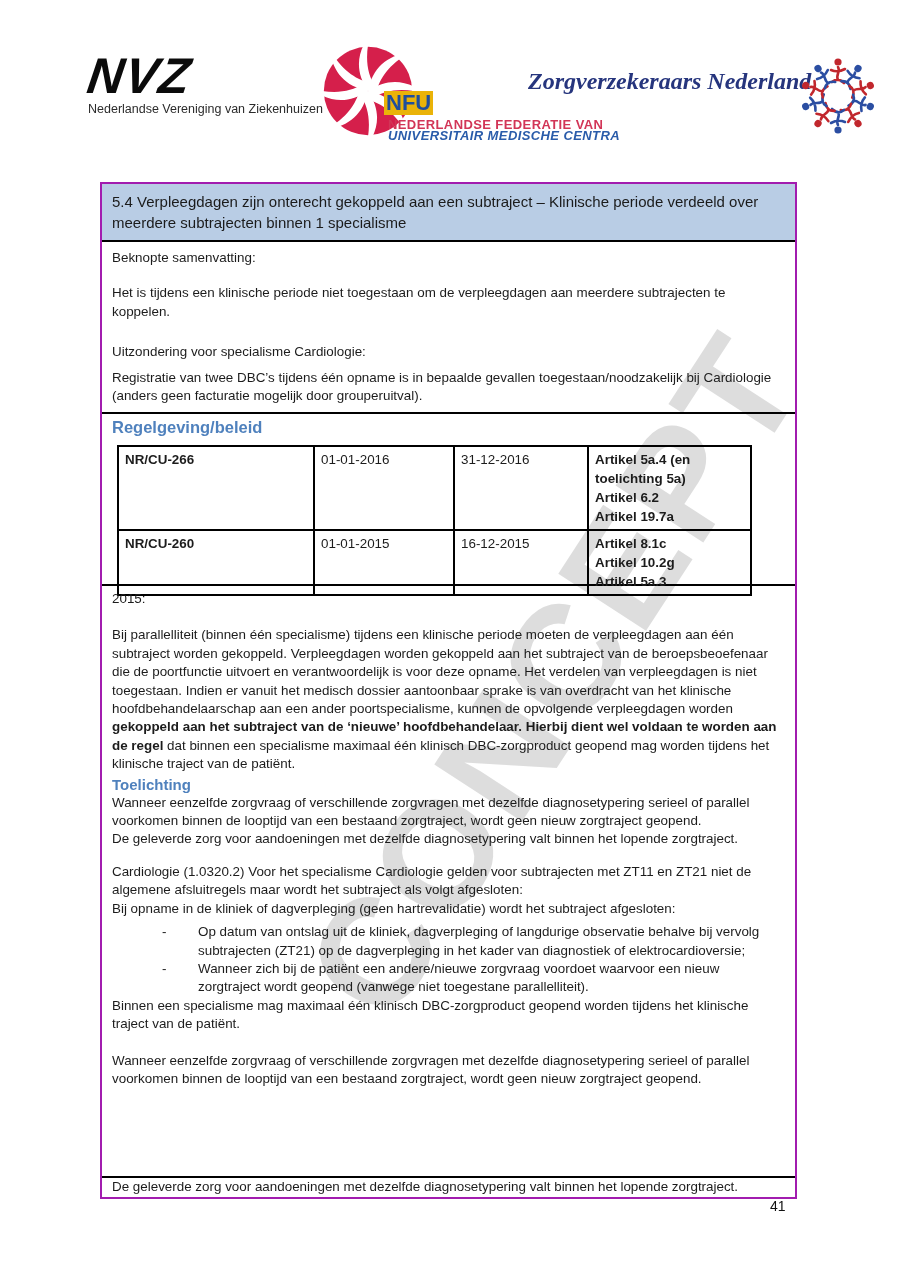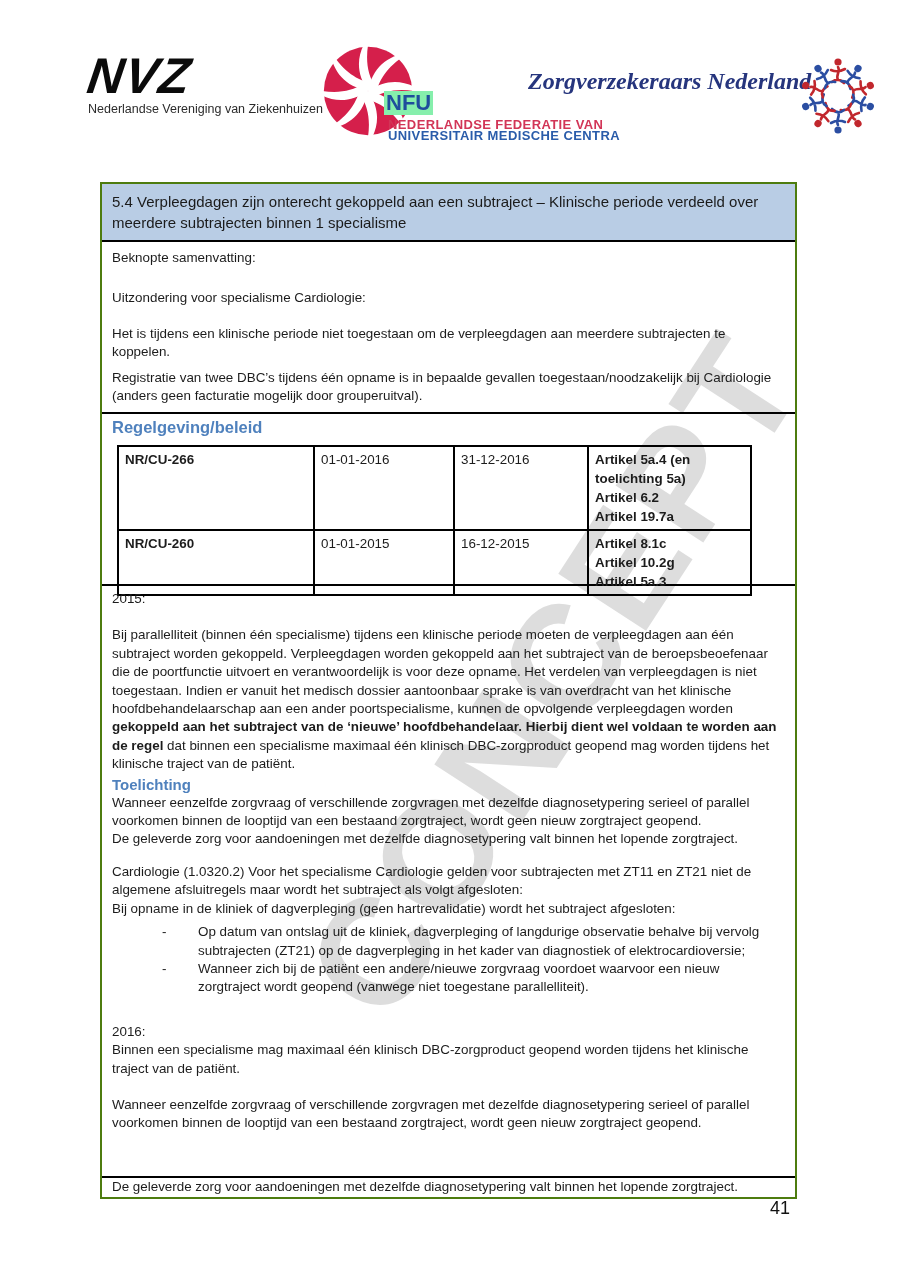--- a/index.html
+++ b/index.html
@@ -7,34 +7,34 @@
   body { font-family:"Liberation Sans", sans-serif; color:#1c1c1c; }
   .page { position:relative; width:900px; height:1273px; background:#ffffff; overflow:hidden; }
 
   
   .hdr { position:absolute; top:0; left:0; width:100%; height:160px; }
   .nvz { position:absolute; left:88px; top:50px; width:230px; }
   .nvz-mark { font-size:50px; font-weight:900; font-style:oblique; letter-spacing:1px; color:#0b0b0b; transform:skewX(-8deg); line-height:52px; }
   .nvz-cap { margin-top:0; font-size:12.5px; color:#2b2b2b; white-space:nowrap; }
   .nfu { position:absolute; left:322px; top:45px; width:210px; height:100px; }
   .nfu-wheel { position:absolute; left:0; top:0; width:92px; height:92px; }
-  .nfu-name { position:absolute; left:62px; top:46px; font-size:22px; font-weight:bold; color:#1f4e9c; background:#86efac; padding:0 2px; line-height:24px; }
+  .nfu-name { position:absolute; left:62px; top:46px; font-size:22px; font-weight:bold; color:#1f4e9c; background:#eab308; padding:0 2px; line-height:24px; }
   .nfu-caps { position:absolute; left:66px; top:74px; width:160px; font-weight:bold; font-size:13px; letter-spacing:.4px; line-height:11px; white-space:nowrap; }
   .nfu-cap1 { color:#d23557; }
-  .nfu-cap2 { color:#2a5caa; }
+  .nfu-cap2 { color:#2a5caa;font-style:italic; }
   .zn-name { position:absolute; left:528px; top:68px; width:258px; font-family:"Liberation Serif", serif; font-style:italic; font-weight:bold; font-size:24px; color:#26357d; white-space:nowrap; }
   .zn-icon { position:absolute; left:788px; top:44px; width:100px; height:104px; }
 
   
   .watermark { position:absolute; left:180px; top:610px; width:720px; z-index:0;
     font-size:152px; font-weight:bold; color:rgba(150,150,150,0.32);
     text-align:center; transform:rotate(-57deg); letter-spacing:4px; pointer-events:none; }
 
   
-  .docbox { position:absolute; left:100px; top:182px; width:697px; border:2px solid #4d7c0f; z-index:1; background:transparent; }
+  .docbox { position:absolute; left:100px; top:182px; width:697px; border:2px solid #a21caf; z-index:1; background:transparent; }
   .sec { border-bottom:2px solid #000; padding:0 10px; background:transparent; }
   .sec:last-child { border-bottom:none; }
   .sec-title { background:#b9cde5; height:58px; padding:7px 10px; font-size:15px; line-height:21px; color:#1b1b1b; }
   .sec-summary { height:165px; }
   .sec-reg { height:168px; }
   .sec-main { height:592px; overflow:hidden; }
   .sec-last { height:19px; padding-top:0; font-size:13.4px; line-height:17px; overflow:hidden; }
 
   .t { font-size:13.4px; line-height:18.4px; }
   .preline { white-space:pre-line; }
@@ -58,21 +58,21 @@
   .toe-p2 { margin-top:14px; }
   .toe-p3 { margin-top:14px; }
   .bullets { list-style:none; margin-top:5px; }
   .bullets li { display:flex; padding-left:50px; }
   .bullets .bm { width:36px; flex:0 0 36px; }
   .bullets .bt { flex:1; }
   .y16-label { margin-top:26px; }
   .y16-p1 { margin-top:0; }
   .y16-p2 { margin-top:18px; }
 
-  .pagenum { position:absolute; left:770px; top:1198px; font-size:18px; color:#111; z-index:1; }
+  .pagenum { position:absolute; left:770px; top:1198px; font-size:14px; color:#111; z-index:1; }
 </style>
 </head>
 <body>
 
 <div class="page">
 
   <div class="watermark">CONCEPT</div>
 
   <div class="hdr">
     <div class="nvz">
@@ -147,22 +147,22 @@
       </g>
     </svg>
   </div>
 
   <div class="docbox">
 
     <div class="sec sec-title">5.4 Verpleegdagen zijn onterecht gekoppeld aan een subtraject – Klinische periode verdeeld over meerdere subtrajecten binnen 1 specialisme</div>
 
     <div class="sec sec-summary">
       <div class="t sum-label">Beknopte samenvatting:</div>
+      <div class="t sum-p1">Het is tijdens een klinische periode niet toegestaan om de verpleegdagen aan meerdere subtrajecten te koppelen.</div>
       <div class="t sum-p2">Uitzondering voor specialisme Cardiologie:</div>
-      <div class="t sum-p1">Het is tijdens een klinische periode niet toegestaan om de verpleegdagen aan meerdere subtrajecten te koppelen.</div>
       <div class="t sum-p3">Registratie van twee DBC’s tijdens één opname is in bepaalde gevallen toegestaan/noodzakelijk bij Cardiologie (anders geen facturatie mogelijk door grouperuitval).</div>
     </div>
 
     <div class="sec sec-reg">
       <div class="blue-h h-reg">Regelgeving/beleid</div>
       <table class="reg">
         <colgroup>
             <col style="width:196px">
             <col style="width:140px">
             <col style="width:134px">
@@ -206,21 +206,20 @@
         <li class="t">
           <span class="bm">-</span>
           <span class="bt">Op datum van ontslag uit de kliniek, dagverpleging of langdurige observatie behalve bij vervolg subtrajecten (ZT21) op de dagverpleging in het kader van diagnostiek of elektrocardioversie;</span>
         </li>
         <li class="t">
           <span class="bm">-</span>
           <span class="bt">Wanneer zich bij de patiënt een andere/nieuwe zorgvraag voordoet waarvoor een nieuw zorgtraject wordt geopend (vanwege niet toegestane parallelliteit).</span>
         </li>
       </ul>
 
-      <div class="t y16-label">2016:</div>
       <div class="t y16-p1">Binnen een specialisme mag maximaal één klinisch DBC-zorgproduct geopend worden tijdens het klinische traject van de patiënt.</div>
       <div class="t y16-p2">Wanneer eenzelfde zorgvraag of verschillende zorgvragen met dezelfde diagnosetypering serieel of parallel voorkomen binnen de looptijd van een bestaand zorgtraject, wordt geen nieuw zorgtraject geopend.</div>
     </div>
 
     <div class="sec sec-last">De geleverde zorg voor aandoeningen met dezelfde diagnosetypering valt binnen het lopende zorgtraject.</div>
   </div>
 
   <div class="pagenum">41</div>
 </div>
 

